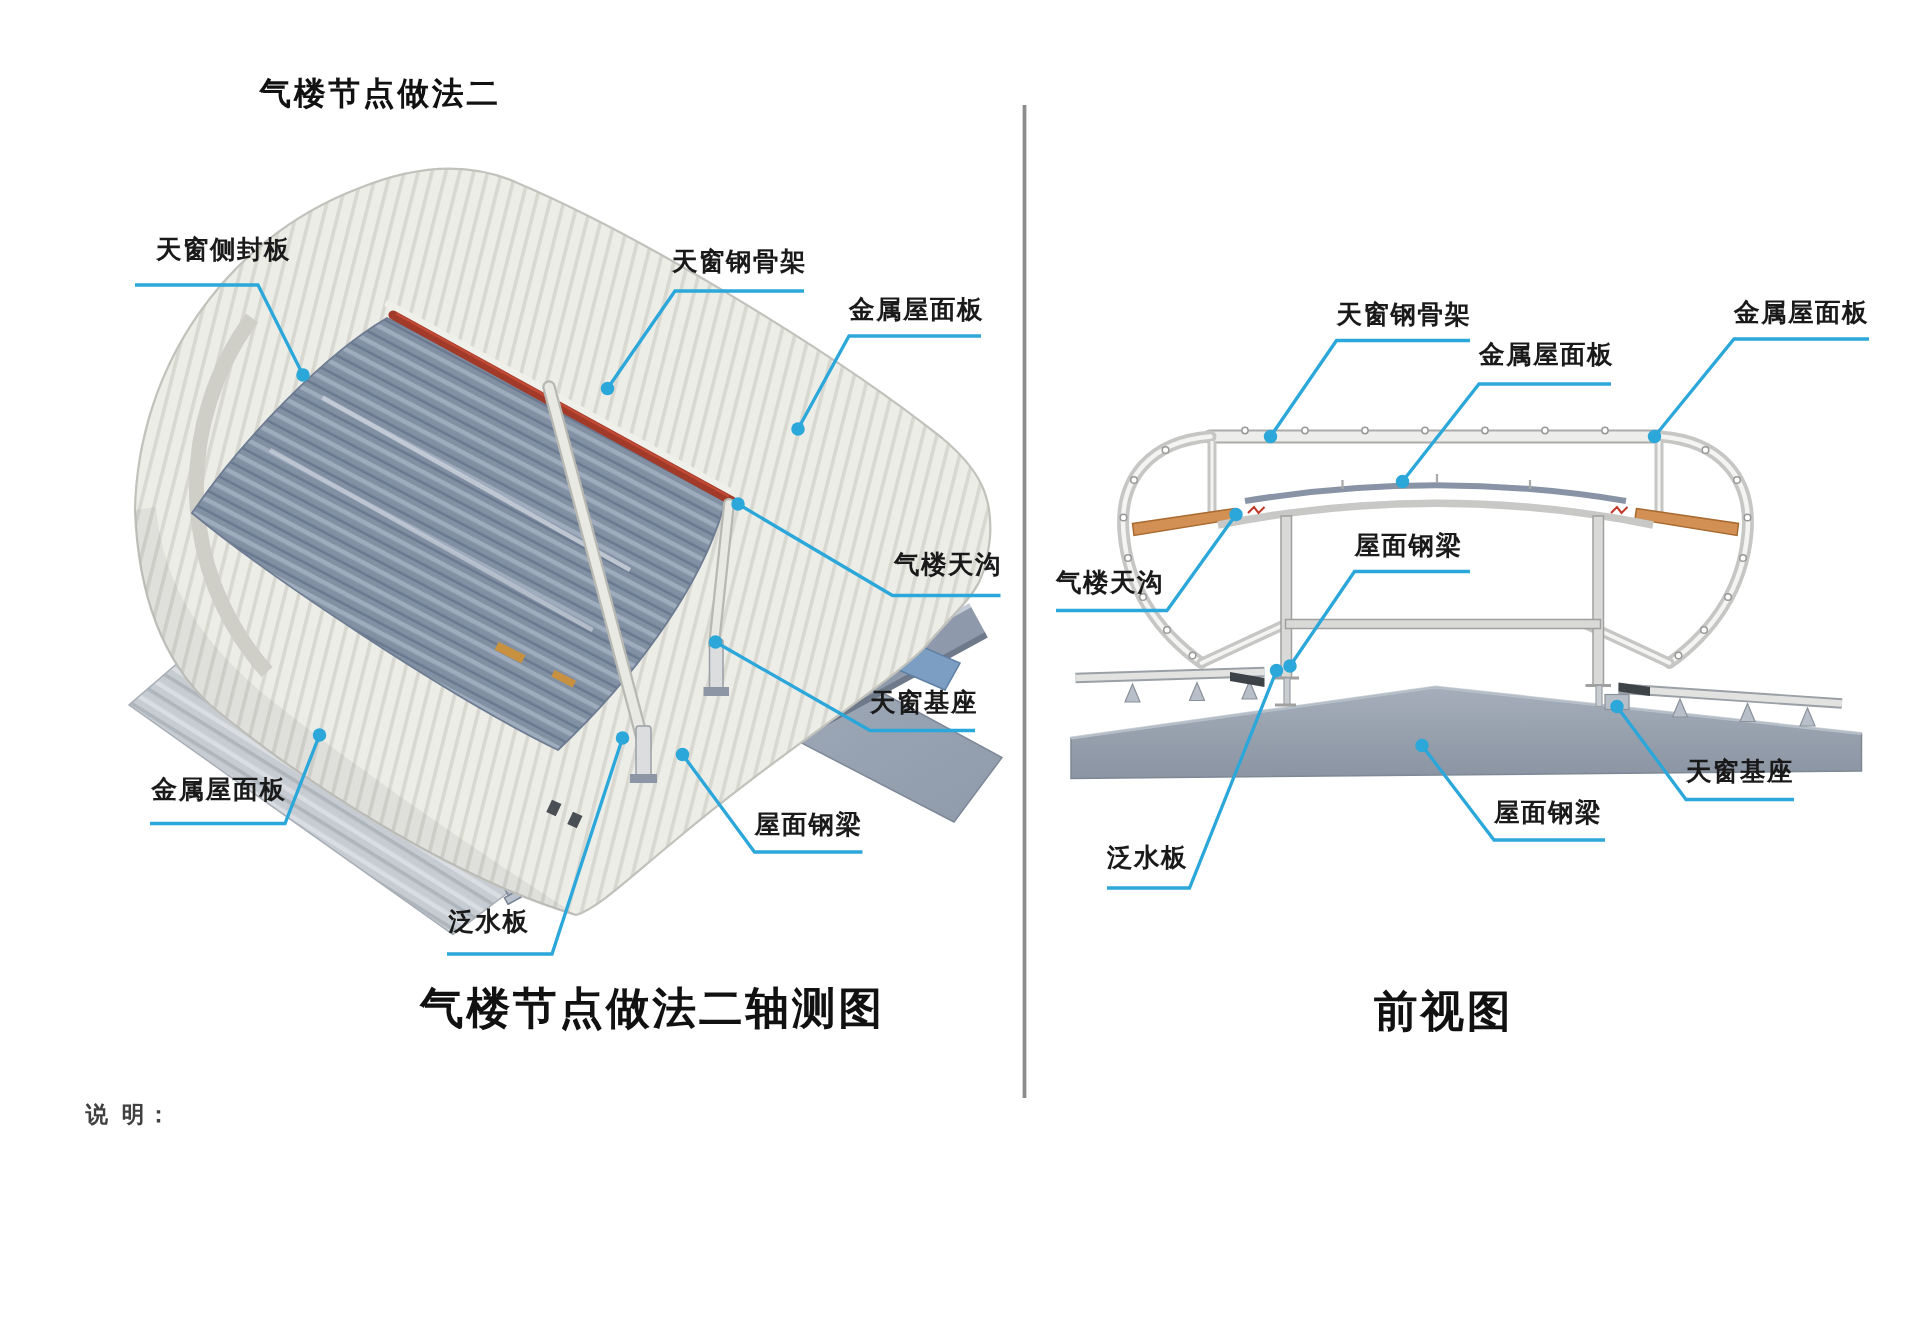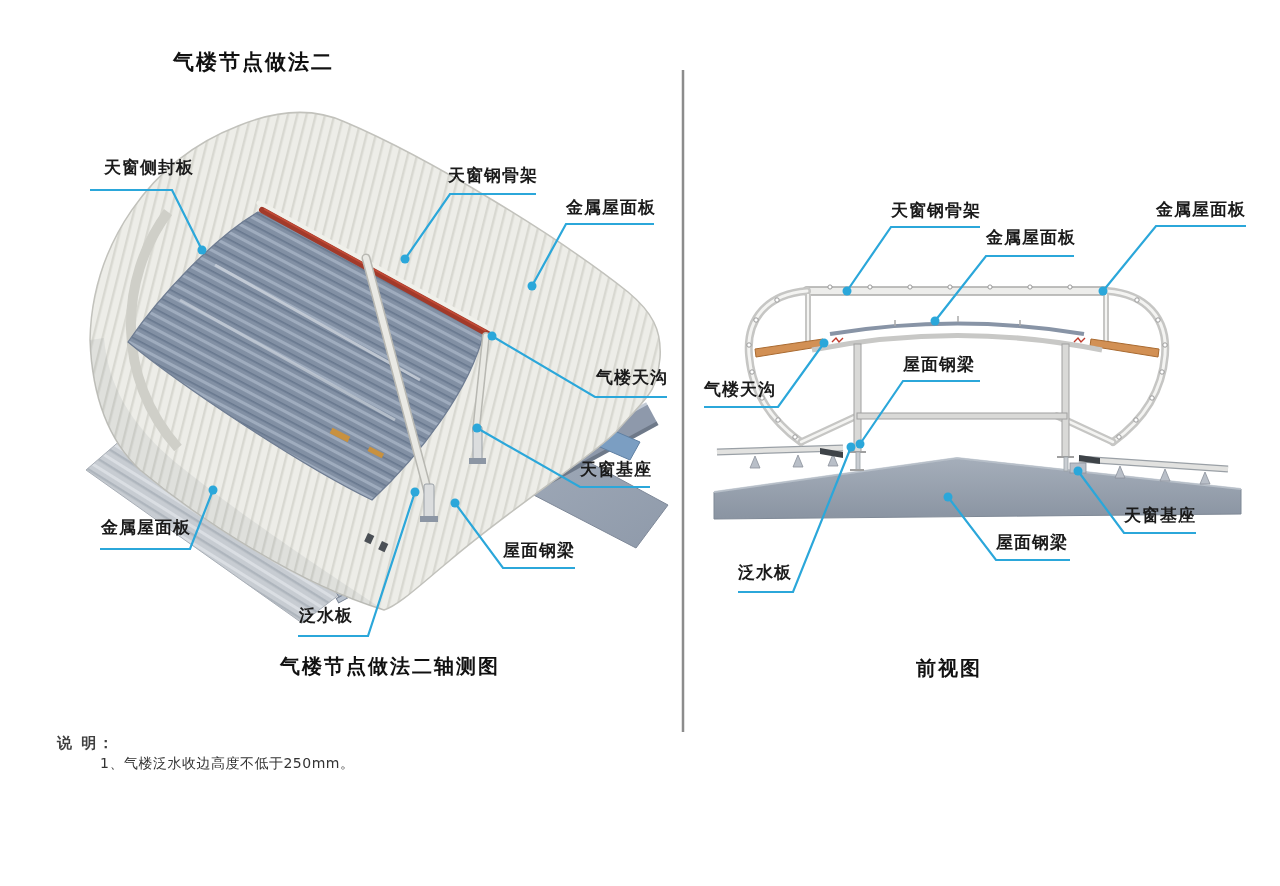--- a/index.html
+++ b/index.html
@@ -6,21 +6,21 @@
   .canvas{
     position:relative;width:1280px;height:886px;background:#ffffff;overflow:hidden;
     font-family:"DejaVu Sans","Liberation Sans",sans-serif;
   }
   svg.art{position:absolute;left:0;top:0;}
   .lbl{
     position:absolute;white-space:nowrap;color:#1a1a1a;
     font-size:17px;font-weight:600;letter-spacing:1px;line-height:1.1;
   }
   .title{position:absolute;font-size:21px;font-weight:bold;color:#111;letter-spacing:2px;white-space:nowrap;}
-  .caption{position:absolute;font-size:20px;font-weight:bold;color:#111;letter-spacing:2px;white-space:nowrap;}
+  .caption{position:absolute;font-size:29px;font-weight:bold;color:#111;letter-spacing:2px;white-space:nowrap;}
   .note-head{position:absolute;font-size:15px;font-weight:bold;color:#404040;letter-spacing:2px;white-space:nowrap;}
   .note-item{position:absolute;font-size:14px;font-weight:normal;color:#333;letter-spacing:0.5px;white-space:nowrap;}
 </style>
 </head>
 <body>
 
 <div class="canvas">
 
   <svg class="art" width="1280" height="886" viewBox="0 0 1280 886">
     <defs>
@@ -255,15 +255,14 @@
   <div class="lbl" style="left:704px;top:380px">气楼天沟</div>
   <div class="lbl" style="left:903px;top:355px">屋面钢梁</div>
   <div class="lbl" style="left:738px;top:563px">泛水板</div>
   <div class="lbl" style="left:996px;top:533px">屋面钢梁</div>
   <div class="lbl" style="left:1124px;top:506px">天窗基座</div>
 
   <div class="caption" style="left:280px;top:653px">气楼节点做法二轴测图</div>
   <div class="caption" style="left:916px;top:655px">前视图</div>
 
   <div class="note-head" style="left:57px;top:734px">说 明：</div>
-  <div class="note-item" style="left:100px;top:755px">1、气楼泛水收边高度不低于250mm。</div>
 
 </div>
 
 </body></html>

